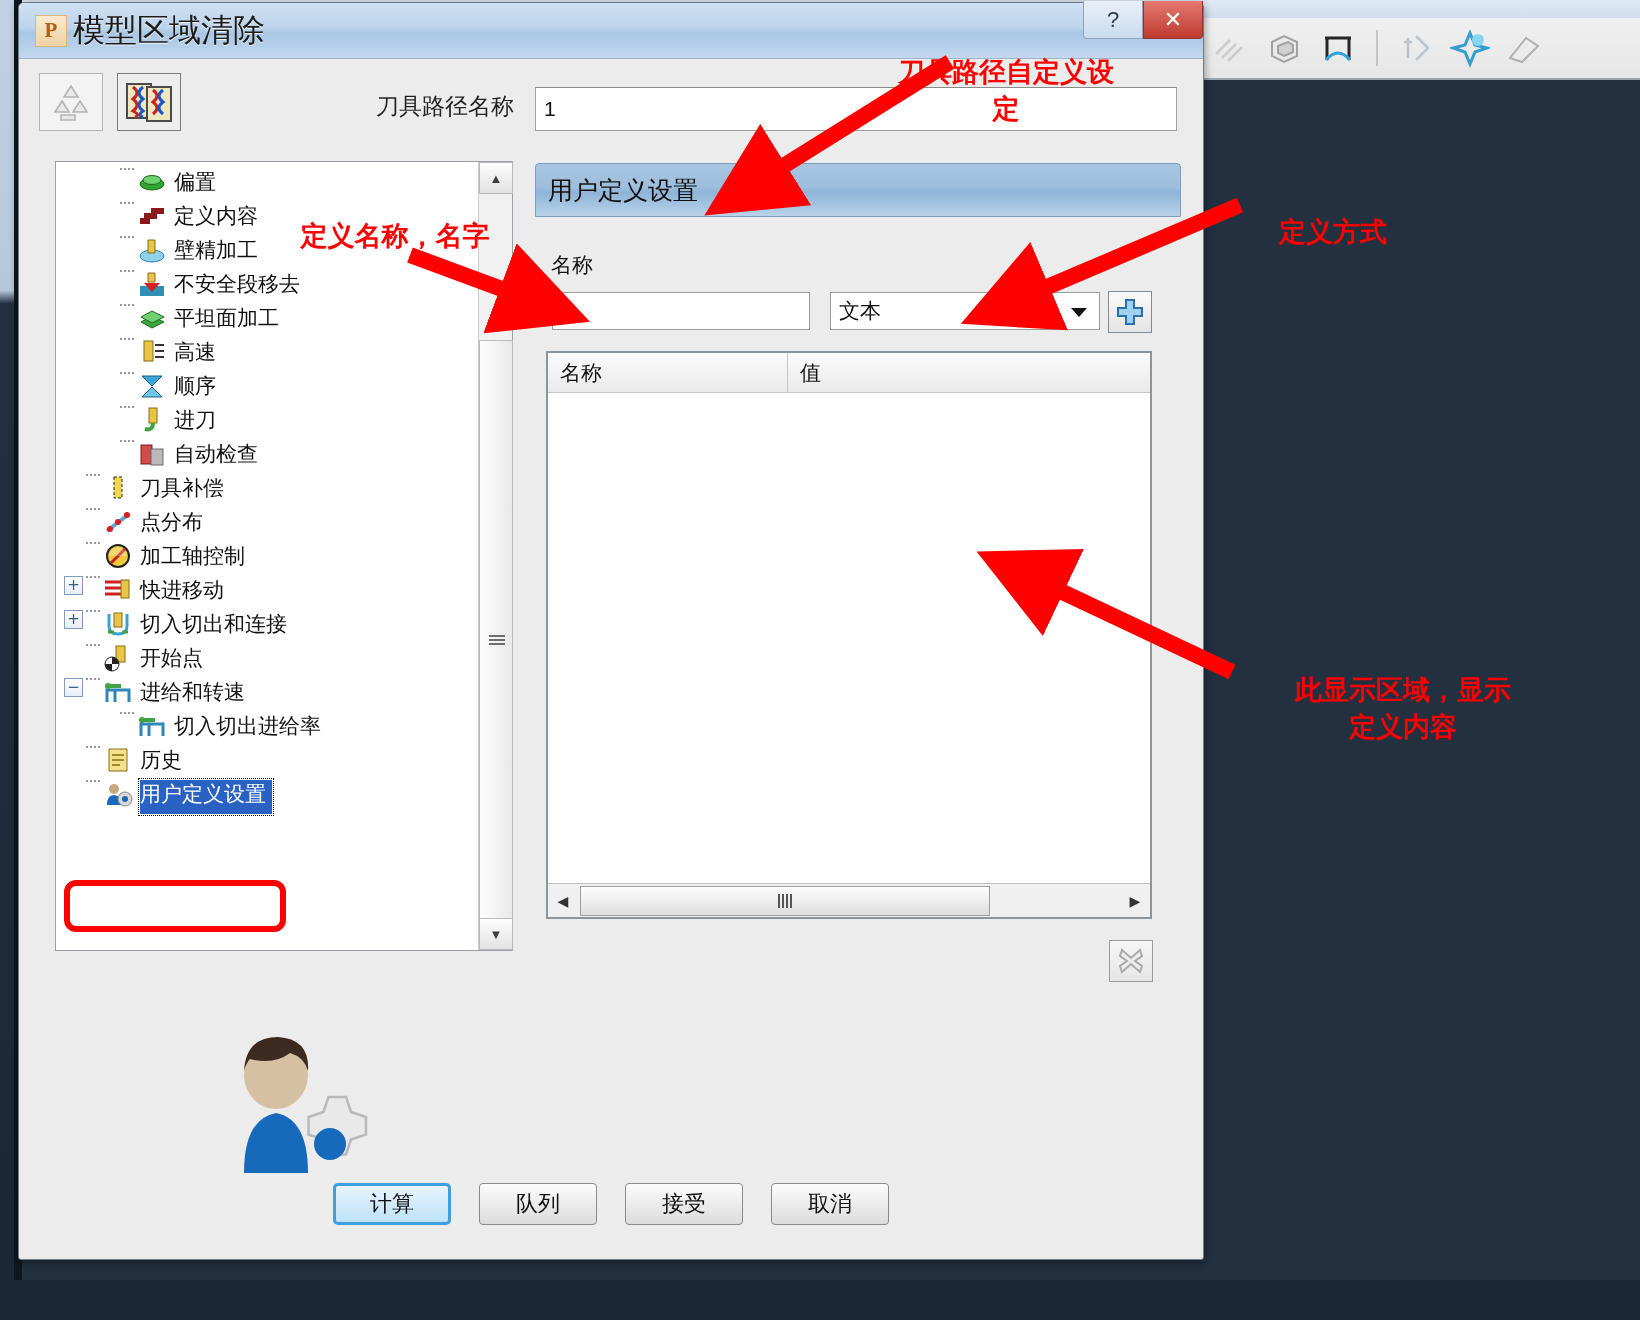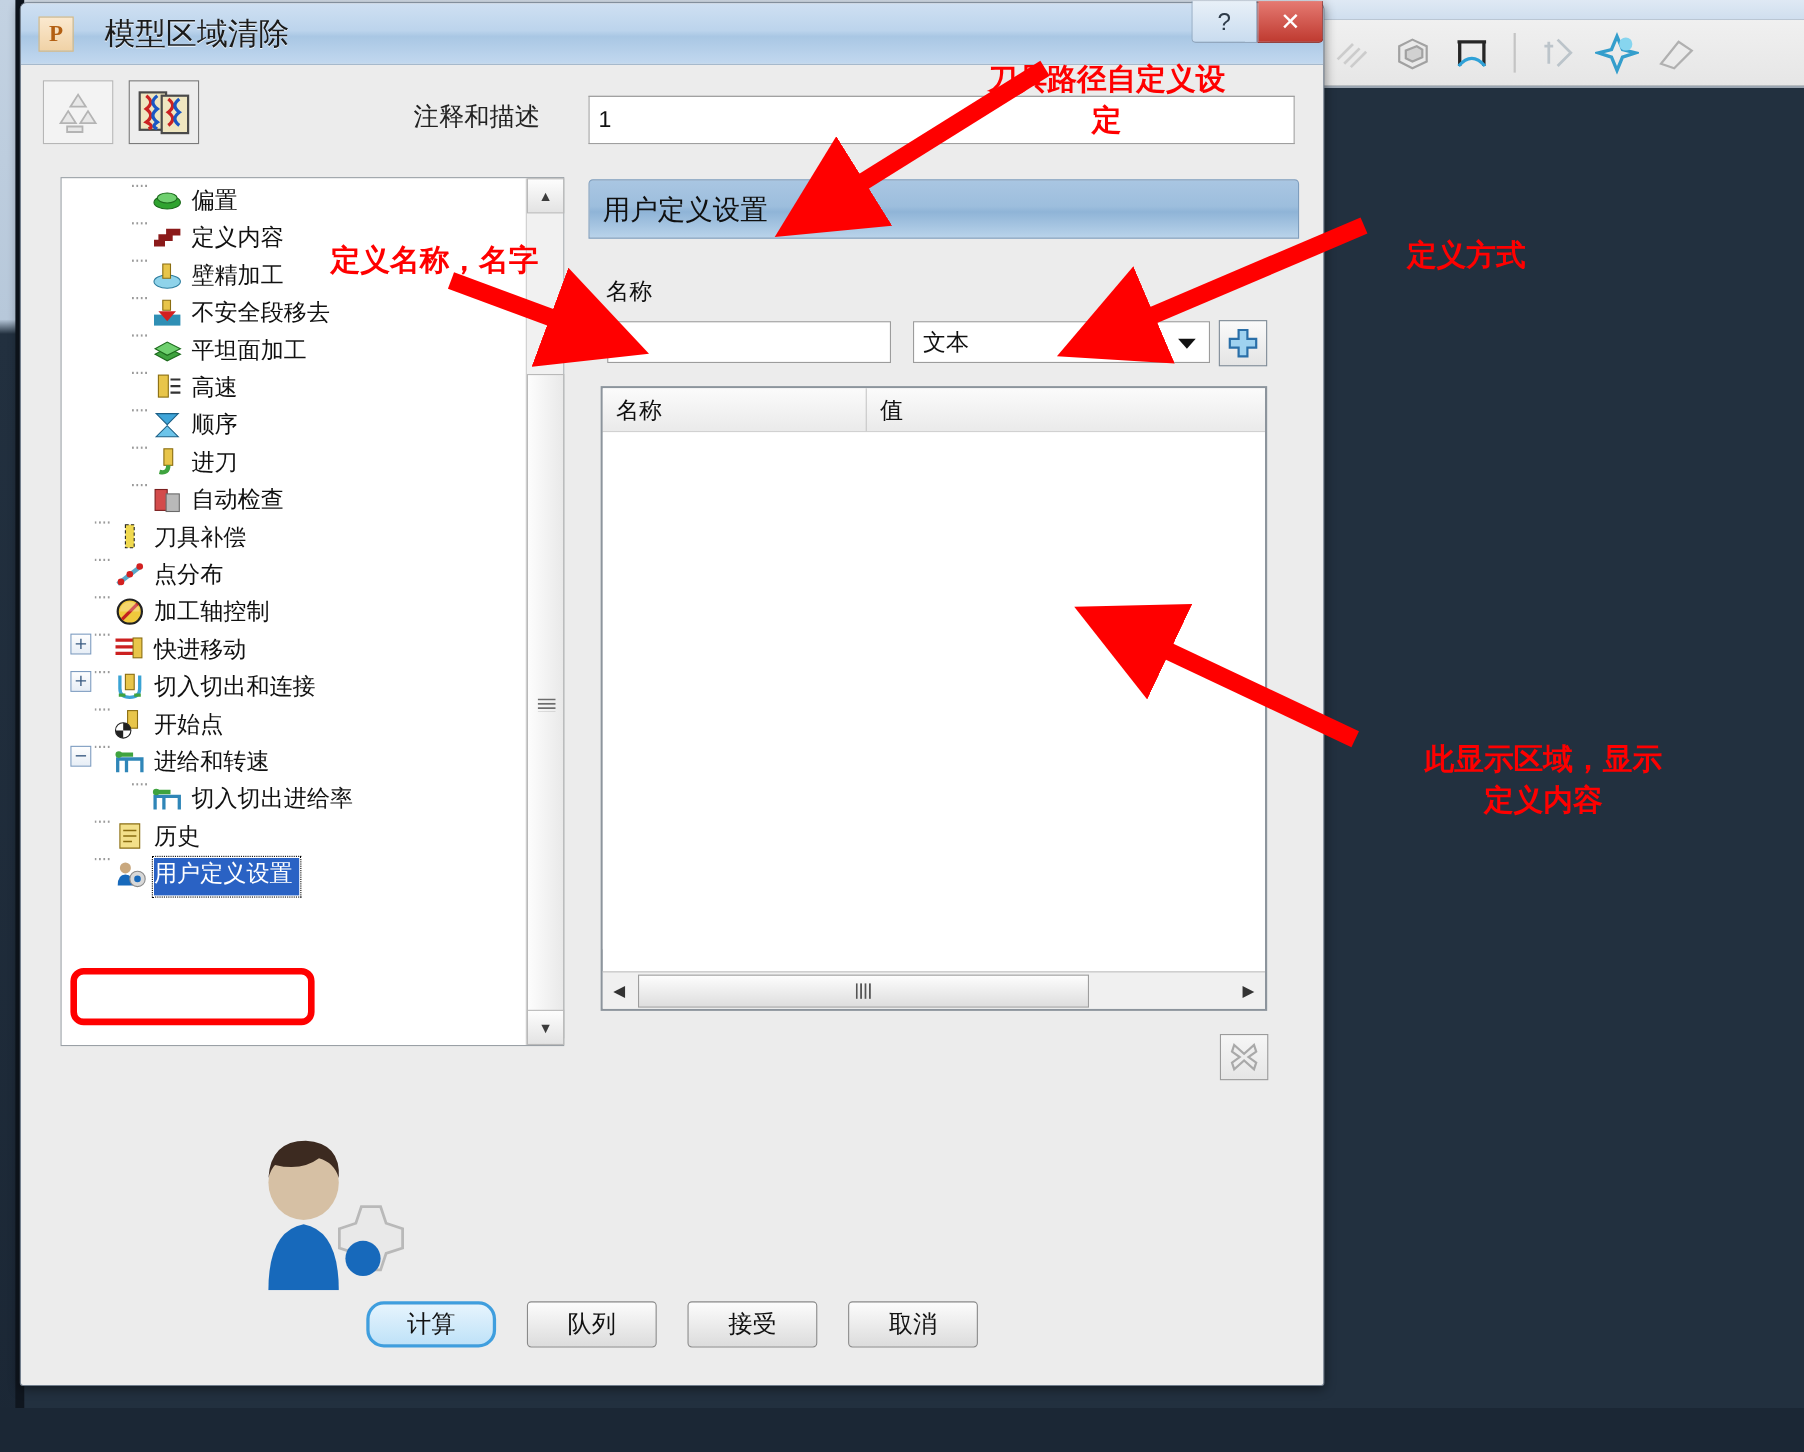--- a/index.html
+++ b/index.html
@@ -61,21 +61,21 @@
   }
   #app-icon {
     width: 32px; height: 32px;
     background: linear-gradient(#fbe9cf, #f0d2a6);
     border: 1px solid #d8b87f;
     color: #b35f12; font-weight: bold; font-size: 21px;
     display: flex; align-items: center; justify-content: center;
     font-family: "Liberation Serif", serif;
   }
   #dialog-title {
-    margin-left: 28px; font-size: 28px; color: #1b1b1b;
+    margin-left: 6px; font-size: 32px; color: #1b1b1b;
     text-shadow: 0 1px 0 #ffffffcc;
   }
   #titlebar-buttons {
     position: absolute; right: 0; top: -2px; display: flex; height: 38px;
   }
   .tb-btn {
     width: 60px; height: 38px;
     border: 1px solid #8fa4ba; border-top: none;
     display: flex; align-items: center; justify-content: center;
     font-size: 22px; color: #2e3b49;
@@ -280,21 +280,21 @@
   }
   .dlg-btn {
     width: 118px; height: 42px;
     border: 1px solid #8a8a8a; border-radius: 4px;
     background: linear-gradient(#fcfcfc,#dcdcdc);
     font-size: 22px; color: #111;
     display: flex; align-items: center; justify-content: center;
     font-family: "Liberation Sans", sans-serif;
   }
   .dlg-btn.primary {
-    border: 3px solid #3f9ede; border-radius: 16px;
+    border: 3px solid #3f9ede; border-radius: 5px;
     background: linear-gradient(#e6f4fd,#bfe2f8);
   }
 
   
   .anno {
     position: absolute;
     color: #f00; font-weight: bold; font-size: 27px;
     line-height: 1.35; text-align: center;
     -webkit-text-stroke: 5px #fff;
     paint-order: stroke fill;
@@ -382,21 +382,21 @@
         <rect x="2" y="3" width="24" height="34" fill="#efe6c0" stroke="#4a4a4a" stroke-width="2"></rect>
         <path d="M8 6 Q16 12 8 18 Q16 24 8 30 Q16 34 10 36" stroke="#cc2222" stroke-width="3" fill="none"></path>
         <path d="M18 6 Q10 12 18 18 Q10 24 18 30 Q12 34 18 36" stroke="#1a57c4" stroke-width="3" fill="none"></path>
         <rect x="22" y="6" width="24" height="34" fill="#efe6c0" stroke="#4a4a4a" stroke-width="2"></rect>
         <path d="M28 9 Q36 15 28 21 Q36 27 28 33" stroke="#cc2222" stroke-width="3" fill="none"></path>
         <path d="M38 9 Q30 15 38 21 Q30 27 38 33" stroke="#1a57c4" stroke-width="3" fill="none"></path>
       </svg>
     </div>
   </div>
 
-  <div id="tp-name-label">注释和描述</div>
+  <div id="tp-name-label">刀具路径名称</div>
   <input id="tp-name-input" type="text" value="1" style="">
 
   <div id="tree-panel">
     <div id="tree-scroll">
       <div id="tree-list">
           <div class="tree-row">
             <div style="width: 42px; flex: 0 0 auto;"></div>
             <div class="spacer-exp"></div>
             <div class="dotline" style="width: 14px;"></div>
             <div class="tree-icon"><svg viewBox="0 0 30 28">

